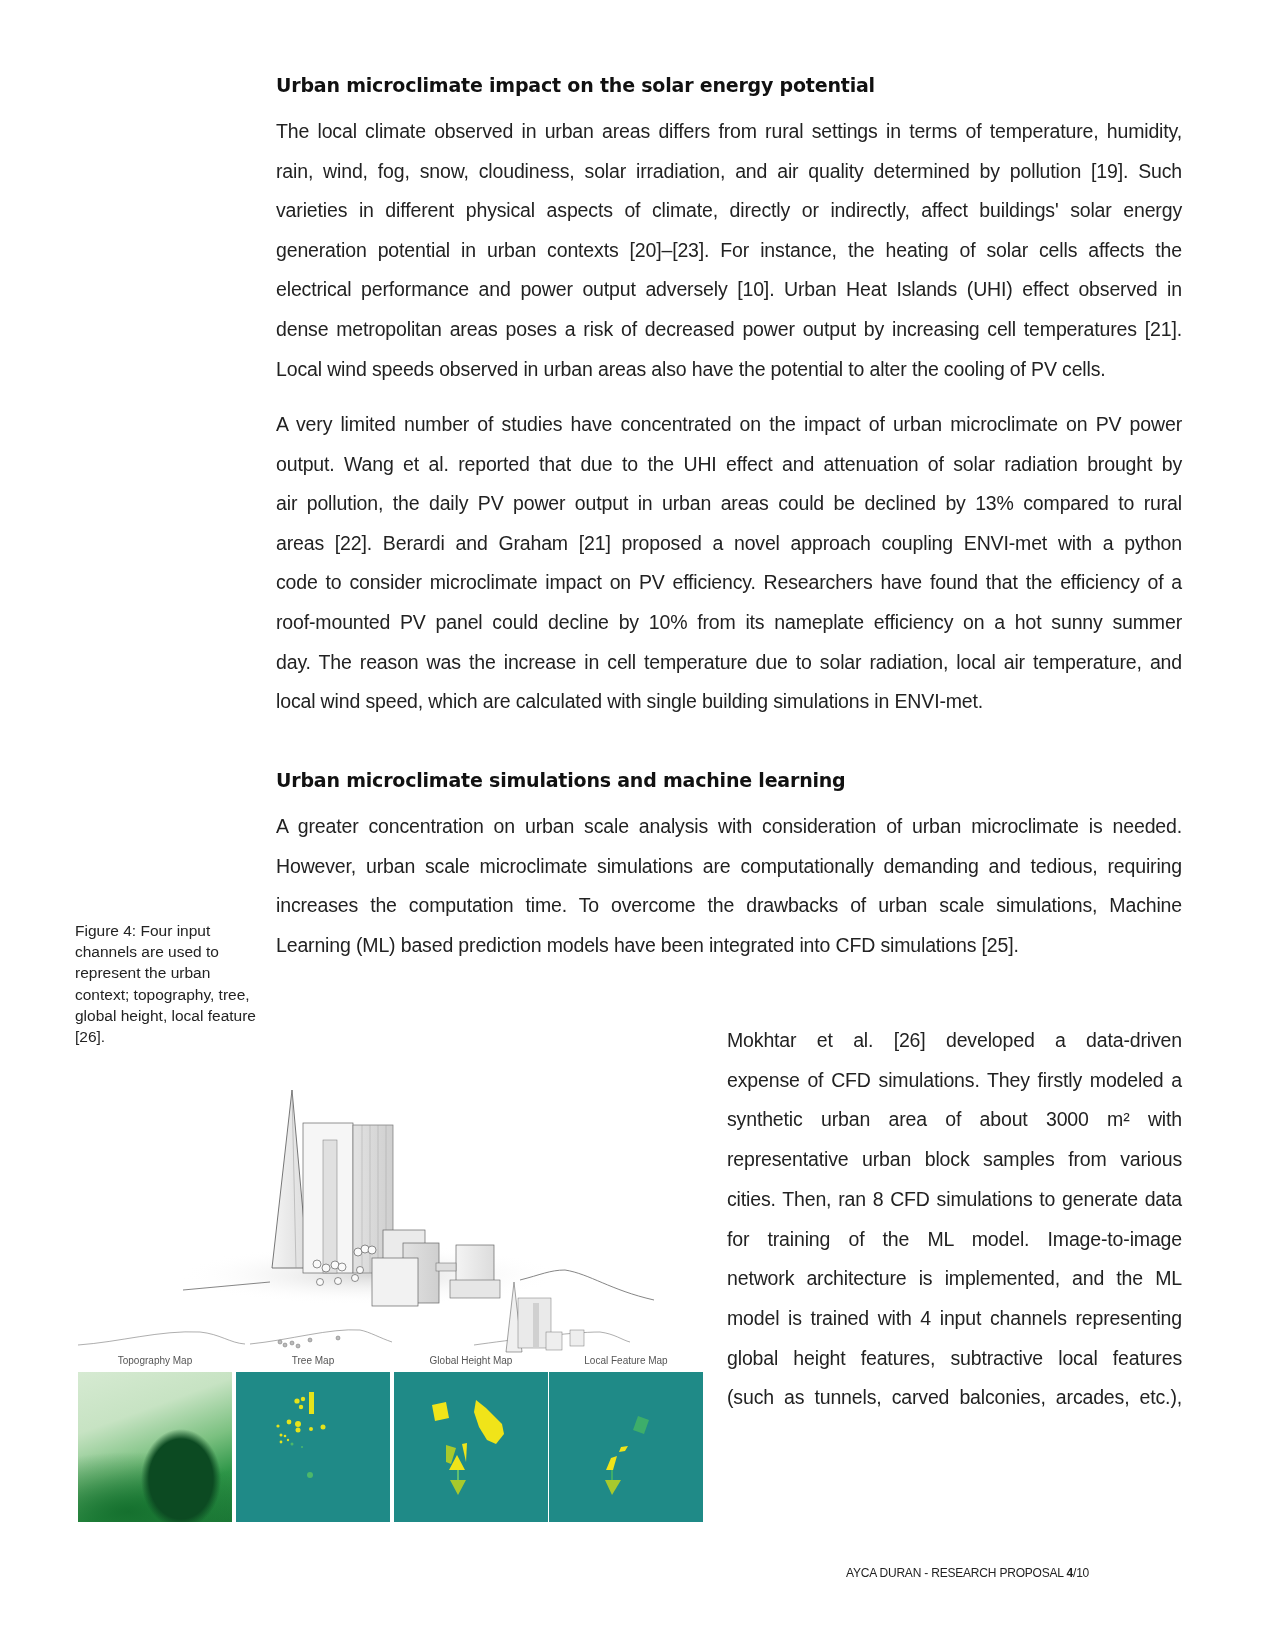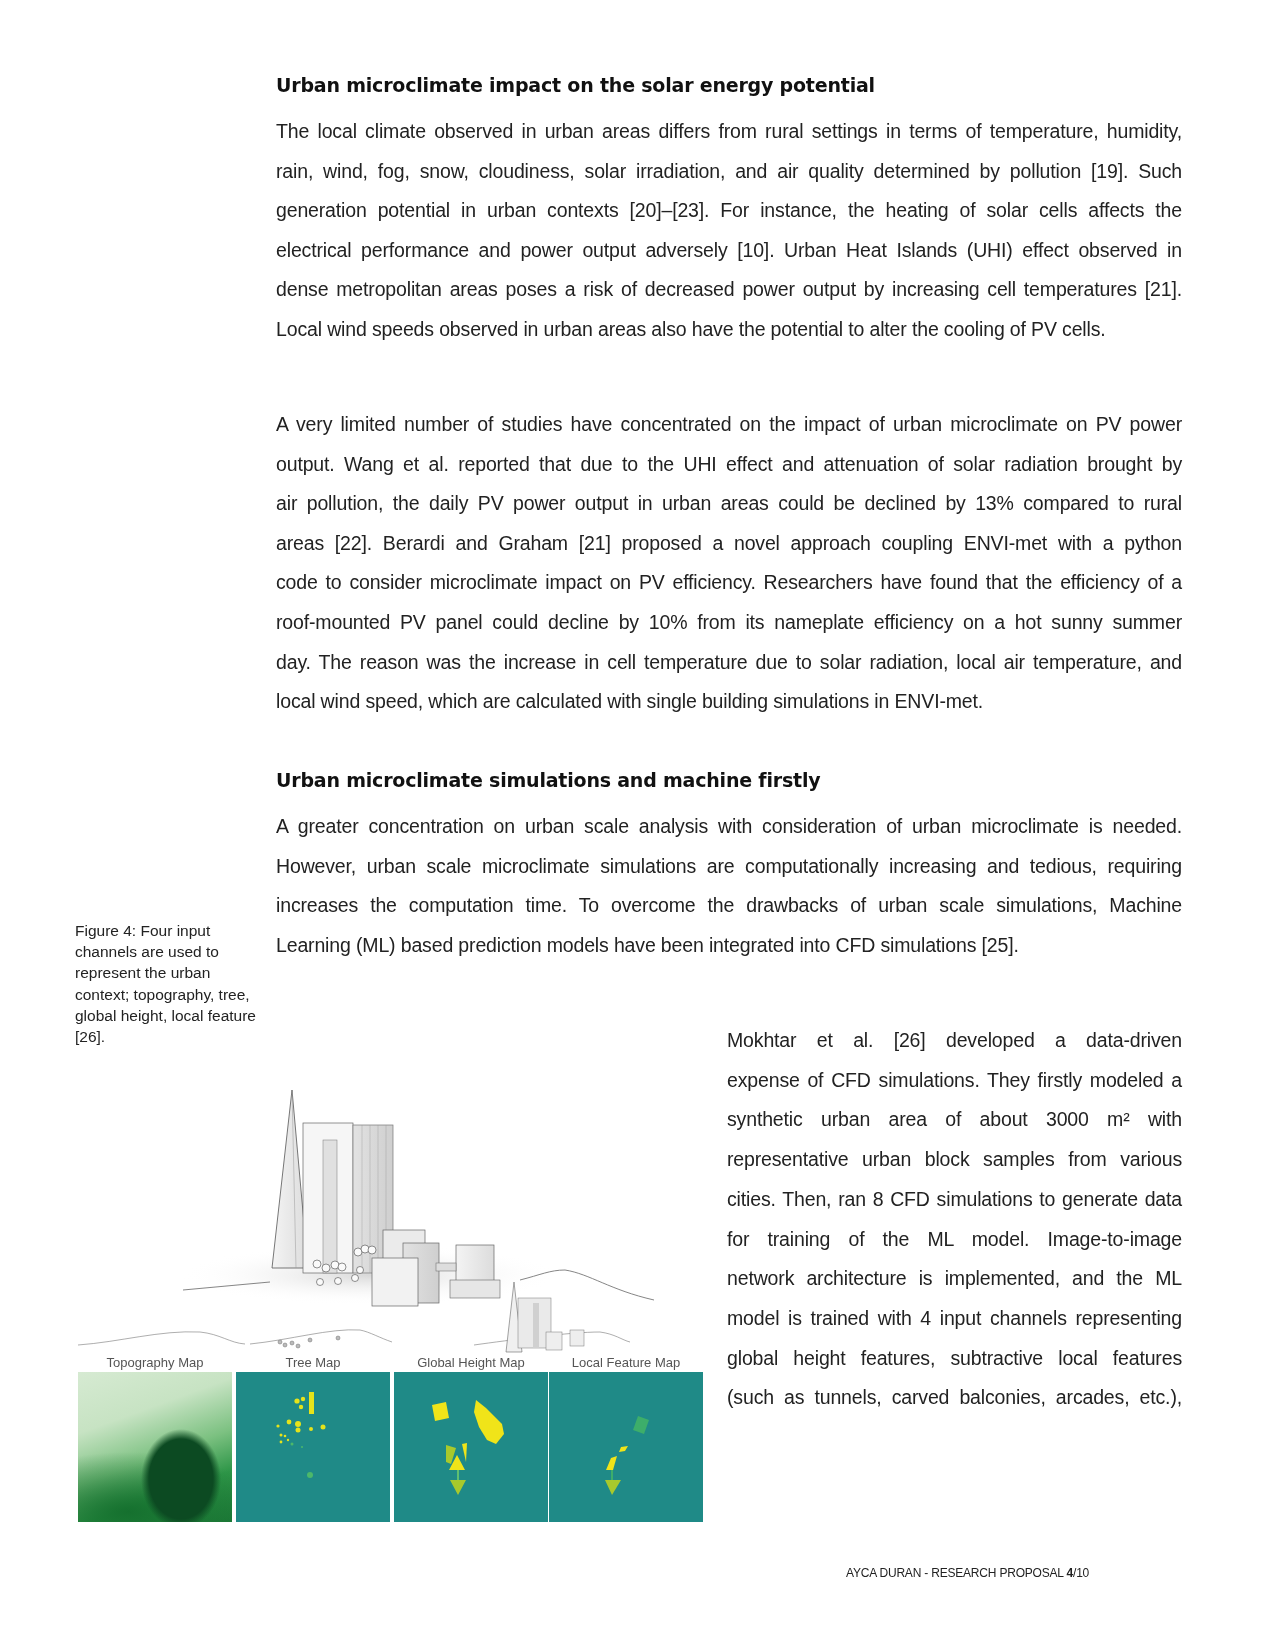--- a/index.html
+++ b/index.html
@@ -9,60 +9,61 @@
   .p { position:absolute; left:276px; width:906px; font-family:"Liberation Sans", sans-serif; font-size:19.5px; line-height:39.6px; text-align:justify; text-align-last:left; color:#222; font-weight:300; letter-spacing:-0.15px; }
   .p span.line { display:block; text-align:justify; text-align-last:justify; white-space:nowrap; }
   .p span.line.last { text-align-last:left; }
   .pr { position:absolute; left:727px; width:455px; font-family:"Liberation Sans", sans-serif; font-size:19.5px; line-height:39.7px; color:#222; letter-spacing:-0.15px; }
   .pr span.line { display:block; text-align:justify; text-align-last:justify; white-space:nowrap; }
   .caption { position:absolute; left:75px; top:920px; width:200px; font-family:Liberation Sans, sans-serif; font-size:15.5px; line-height:21.2px; color:#222; }
   .footer { position:absolute; left:846px; top:1566px; font-family:"Liberation Sans", sans-serif; font-size:12px; color:#222; letter-spacing:-0.2px; }
   .footer b { font-weight:bold; }
   .render { position:absolute; left:70px; top:1060px; width:640px; height:310px; }
   .maps { position:absolute; left:70px; top:1355px; width:640px; height:170px; }
-  .map-label { position:absolute; top:0; font-family:"Liberation Sans", sans-serif; font-size:13px; color:#555; text-align:center; width:154px; }
+  .map-label { position:absolute; top:0; font-family:"Liberation Sans", sans-serif; font-size:10px; color:#555; text-align:center; width:154px; }
   .map { position:absolute; top:17px; width:154px; height:150px; overflow:hidden; }
   .topo { background:
      radial-gradient(ellipse 40px 50px at 103px 107px, #0c4a22 0%, #0c4a22 80%, rgba(12,74,34,0) 100%),
      radial-gradient(ellipse 140px 60px at 50px 140px, rgba(20,110,45,0.95) 0%, rgba(20,110,45,0) 100%),
      linear-gradient(160deg, #d6ead2 0%, #c7e3c3 30%, #7cc181 55%, #2e9648 75%, #1d7a38 100%); }
   .teal { background:#1f8a87; }
 </style>
 </head>
 <body>
 
 <div class="page">
 
   <div class="h" style="top:74px;">Urban microclimate impact on the solar energy potential</div>
 
   <div class="p" style="top:112px;">
     <span class="line">The local climate observed in urban areas differs from rural settings in terms of temperature, humidity,</span>
     <span class="line">rain, wind, fog, snow, cloudiness, solar irradiation, and air quality determined by pollution [19]. Such</span>
+    <span class="line">varieties in different physical aspects of climate, directly or indirectly, affect buildings' solar energy</span>
     <span class="line">generation potential in urban contexts [20]–[23]. For instance, the heating of solar cells affects the</span>
     <span class="line">electrical performance and power output adversely [10]. Urban Heat Islands (UHI) effect observed in</span>
     <span class="line">dense metropolitan areas poses a risk of decreased power output by increasing cell temperatures [21].</span>
     <span class="line last">Local wind speeds observed in urban areas also have the potential to alter the cooling of PV cells.</span>
   </div>
 
   <div class="p" style="top:405px;">
     <span class="line">A very limited number of studies have concentrated on the impact of urban microclimate on PV power</span>
     <span class="line">output. Wang et al. reported that due to the UHI effect and attenuation of solar radiation brought by</span>
     <span class="line">air pollution, the daily PV power output in urban areas could be declined by 13% compared to rural</span>
     <span class="line">areas [22]. Berardi and Graham [21] proposed a novel approach coupling ENVI-met with a python</span>
     <span class="line">code to consider microclimate impact on PV efficiency. Researchers have found that the efficiency of a</span>
     <span class="line">roof-mounted PV panel could decline by 10% from its nameplate efficiency on a hot sunny summer</span>
     <span class="line">day. The reason was the increase in cell temperature due to solar radiation, local air temperature, and</span>
     <span class="line last">local wind speed, which are calculated with single building simulations in ENVI-met.</span>
   </div>
 
-  <div class="h" style="top:769px;">Urban microclimate simulations and machine firstly</div>
+  <div class="h" style="top:769px;">Urban microclimate simulations and machine learning</div>
 
   <div class="p" style="top:807px;">
     <span class="line">A greater concentration on urban scale analysis with consideration of urban microclimate is needed.</span>
-    <span class="line">However, urban scale microclimate simulations are computationally increasing and tedious, requiring</span>
+    <span class="line">However, urban scale microclimate simulations are computationally demanding and tedious, requiring</span>
     <span class="line">increases the computation time. To overcome the drawbacks of urban scale simulations, Machine</span>
     <span class="line last">Learning (ML) based prediction models have been integrated into CFD simulations [25].</span>
   </div>
 
   <div class="caption">
     <div>Figure 4: Four input</div>
     <div>channels are used to</div>
     <div>represent the urban</div>
     <div>context; topography, tree,</div>
     <div>global height, local feature</div>

